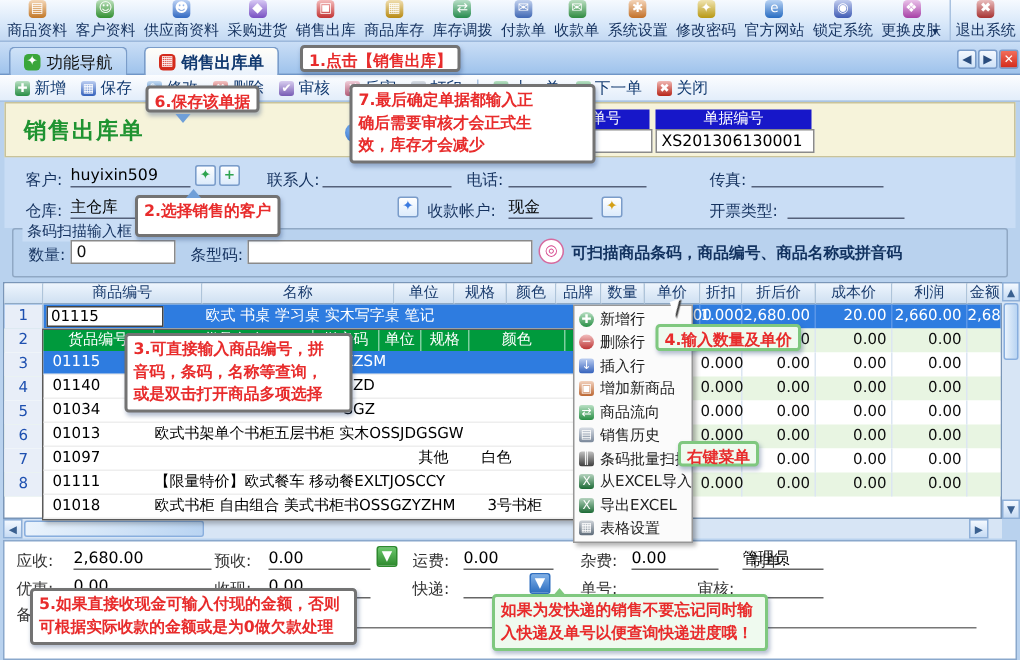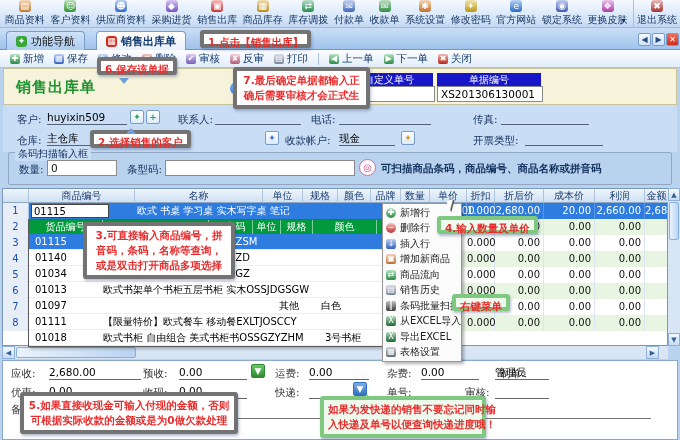--- a/index.html
+++ b/index.html
@@ -115,23 +115,23 @@
   .cm-icon.circle{border-radius:50%;}
 
   
   #summary{position:absolute;left:2px;top:360px;width:676px;height:80px;background:#fff;
     border:1px solid #8aa8cc;}
   .sum-label{position:absolute;font-size:10.5px;color:#333;}
   .sum-val{position:absolute;font-size:10.5px;color:#000;border-bottom:1px solid #666;height:14px;line-height:13px;}
   #note-line{position:absolute;left:44px;top:44px;width:604px;border-bottom:1px solid #777;height:14px;}
 
   
-  .callout{position:absolute;background:#fff;border:4px solid #737373;border-radius:3px;
+  .callout{position:absolute;background:#fff;border:2px solid #737373;border-radius:3px;
     color:#e82c2c;font-size:10.5px;font-weight:bold;z-index:10;
-    box-shadow:1px 2px 3px rgba(40,70,120,.35);padding:2px 4px;text-align:center;white-space:nowrap;}
+    box-shadow:1px 2px 3px rgba(40,70,120,.35);padding:2px 4px;white-space:nowrap;}
   .callout.green{background:#effaef;border-color:#7fc87f;}
   .callout .line{line-height:15px;}
   .tail{position:absolute;width:0;height:0;border-style:solid;}
 </style>
 </head>
 <body>
 
 <div id="app">
 
   <div id="menubar">
@@ -502,38 +502,39 @@
       <span class="sum-val" style="left: 418px; top: 24px; width: 58px;"></span>
       <span class="sum-label" style="left: 462px; top: 25px;">审核:</span>
       <span class="sum-val" style="left: 492px; top: 24px; width: 54px;"></span>
     </div>
 
   <div class="callout" style="left:200px;top:30px;height:18px;">1.点击【销售出库】</div>
   <div class="callout" style="left:97px;top:57px;height:18px;">
     <span class="tail" style="left:18px;top:17px;border-width:6px 5px 0 5px;border-color:#6f9fd8 transparent transparent transparent;"></span>
     <span>6.保存该单据</span>
   </div>
-  <div class="callout" style="left:233px;top:67px;width:137px;" id="callout-c7">
+  <div class="callout" style="left:233px;top:56px;width:164px;" id="callout-c7">
       <div class="line">7.最后确定单据都输入正</div>
       <div class="line">确后需要审核才会正式生</div>
-    </div>
-  <div class="callout" style="left:90px;top:130px;height:18px;">
+      <div class="line">效，库存才会减少</div>
+    </div>
+  <div class="callout" style="left:90px;top:130px;height:28px;">
     <span class="tail" style="left:32px;top:-6px;border-width:0 5px 6px 5px;border-color:transparent transparent #6f9fd8 transparent;"></span>
     <span>2.选择销售的客户</span>
   </div>
   <div class="callout" style="left:83px;top:222px;width:152px;" id="callout-c3">
       <div class="line">3.可直接输入商品编号，拼</div>
       <div class="line">音码，条码，名称等查询，</div>
       <div class="line">或是双击打开商品多项选择</div>
     </div>
   <div class="callout green" style="left:437px;top:216px;height:18px;z-index:7;">4.输入数量及单价</div>
   <div class="callout green" style="left:452px;top:294px;height:17px;z-index:7;">右键菜单</div>
   <div class="callout" style="left:20px;top:392px;width:218px;" id="callout-c5">
       <div class="line">5.如果直接收现金可输入付现的金额，否则</div>
       <div class="line">可根据实际收款的金额或是为0做欠款处理</div>
     </div>
-  <div class="callout green" style="left:320px;top:396px;width:166px;" id="callout-express">
+  <div class="callout green" style="left:328px;top:396px;width:184px;" id="callout-express">
     <span class="tail" style="left:38px;top:-6px;border-width:0 5px 6px 5px;border-color:transparent transparent #7fc87f transparent;"></span>
   <div class="line">如果为发快递的销售不要忘记同时输</div>
       <div class="line">入快递及单号以便查询快递进度哦！</div>
     </div>
 
 </div>
 
 </body></html>

